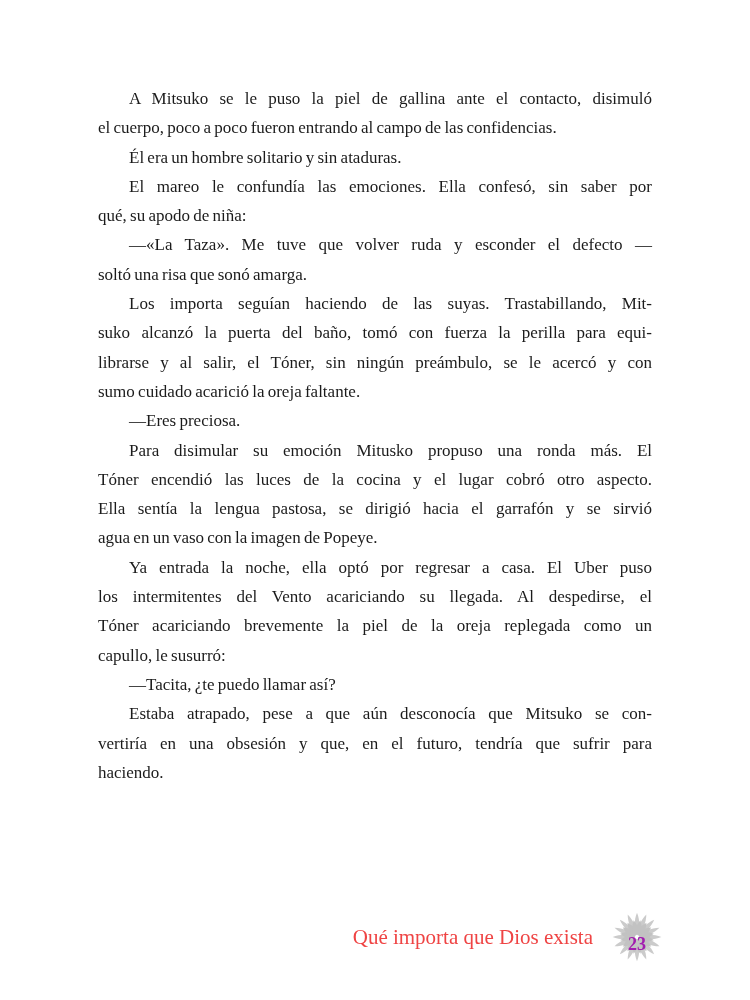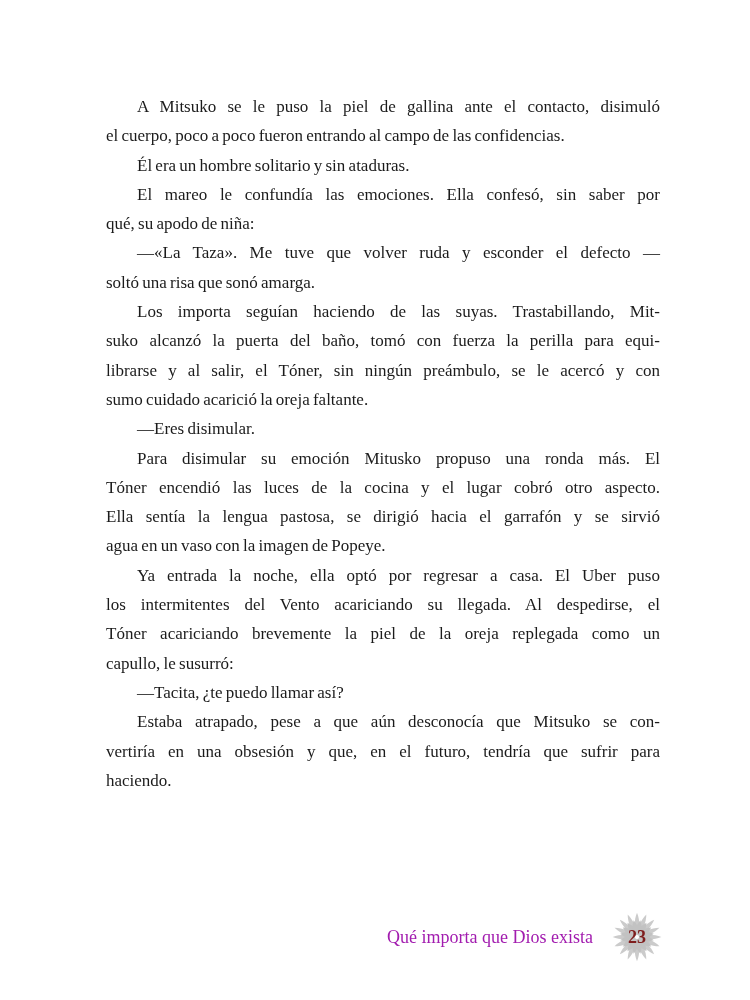--- a/index.html
+++ b/index.html
@@ -15,24 +15,23 @@
     overflow: hidden;
   }
   .page {
     position: relative;
     width: 750px;
     height: 1000px;
     background: #ffffff;
   }
   .text-block {
     position: absolute;
-    left: 106px;
+    left: 98px;
     top: 84px;
     width: 554px;
-    margin-top: 8px;
   }
   .paragraph {
     margin: 0;
     padding: 0;
   }
   .line {
     font-size: 17px;
     line-height: 29.3px;
     word-spacing: -1px;
     text-align: justify;
@@ -47,50 +46,50 @@
   .footer {
     position: absolute;
     top: 910px;
     right: 86px;
     height: 54px;
     display: flex;
     align-items: center;
     gap: 17px;
   }
   .running-title {
-    font-size: 18px;
-    color: #a21caf;
+    font-size: 21px;
+    color: #ef4444;
     white-space: nowrap;
     text-align: right;
   }
   .ornament-wrap {
     position: relative;
     width: 54px;
     height: 54px;
     flex: 0 0 auto;
   }
   .ornament-wrap svg {
     position: absolute;
     left: 0;
     top: 0;
   }
   .petal-outer { fill: var(--ornament-color, #cbcbcb); }
   .petal-inner { fill: var(--ornament-color2, #c2c2c2); }
   .page-number {
     position: absolute;
     left: 0;
-    top: 0;
+    top: 7px;
     width: 54px;
     height: 54px;
     display: flex;
     align-items: center;
     justify-content: center;
     font-size: 18px;
     font-weight: bold;
-    color: #7f1d1d;
+    color: #a21caf;
   }
 </style>
 </head>
 <body>
 
 <div class="page">
 
   <div class="text-block" id="text-block">
       <div class="paragraph">
         <div class="line firstline">A Mitsuko se le puso la piel de gallina ante el contacto, disimuló</div>
@@ -107,21 +106,21 @@
         <div class="line firstline">—«La Taza». Me tuve que volver ruda y esconder el defecto —</div>
         <div class="line lastline">soltó una risa que sonó amarga.</div>
       </div>
       <div class="paragraph">
         <div class="line firstline">Los importa seguían haciendo de las suyas. Trastabillando, Mit-</div>
         <div class="line">suko alcanzó la puerta del baño, tomó con fuerza la perilla para equi-</div>
         <div class="line">librarse y al salir, el Tóner, sin ningún preámbulo, se le acercó y con</div>
         <div class="line lastline">sumo cuidado acarició la oreja faltante.</div>
       </div>
       <div class="paragraph">
-        <div class="line firstline lastline">—Eres disimular.</div>
+        <div class="line firstline lastline">—Eres preciosa.</div>
       </div>
       <div class="paragraph">
         <div class="line firstline">Para disimular su emoción Mitusko propuso una ronda más. El</div>
         <div class="line">Tóner encendió las luces de la cocina y el lugar cobró otro aspecto.</div>
         <div class="line">Ella sentía la lengua pastosa, se dirigió hacia el garrafón y se sirvió</div>
         <div class="line lastline">agua en un vaso con la imagen de Popeye.</div>
       </div>
       <div class="paragraph">
         <div class="line firstline">Ya entrada la noche, ella optó por regresar a casa. El Uber puso</div>
         <div class="line">los intermitentes del Vento acariciando su llegada. Al despedirse, el</div>

